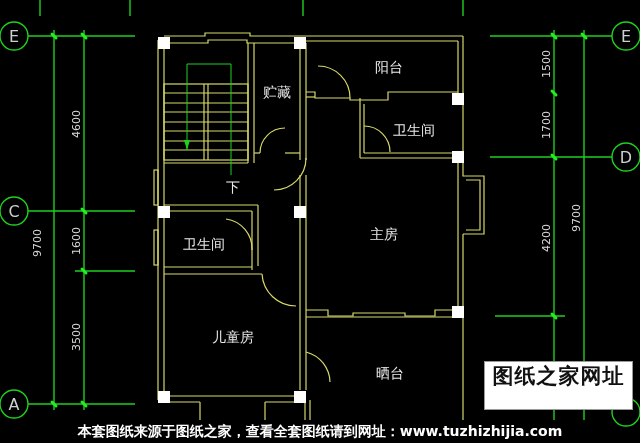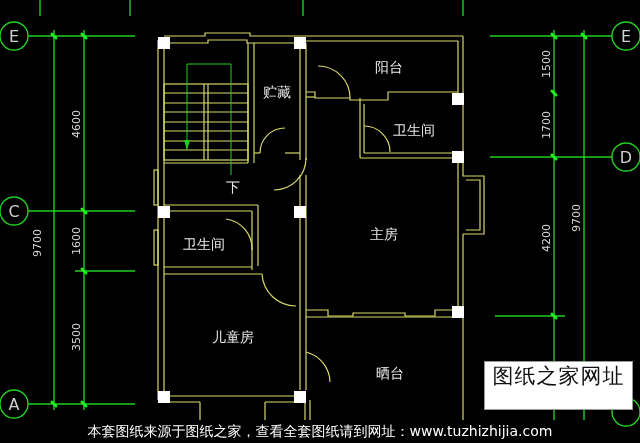--- a/index.html
+++ b/index.html
@@ -7,23 +7,23 @@
   #canvas { position:absolute; left:0; top:0; width:640px; height:443px; }
   svg text { font-family:"DejaVu Sans", sans-serif; }
   .dim { fill:#d9d9d9; font-size:11px; }
   .room { fill:#e8e8e8; font-size:14px; }
   .axis-label { fill:#cfcfcf; font-size:16px; }
   .grid { stroke:#1fd11f; stroke-width:1.4; fill:none; }
   .wall { stroke:#d8d86a; stroke-width:1.2; fill:none; }
   .col { fill:#ffffff; }
   .tick { stroke:#22ee22; stroke-width:3; stroke-linecap:round; }
   #watermark-box { position:absolute; left:484px; top:361px; width:147px; height:47px; background:#fff; border:1px solid #999; text-align:center; }
-  #wm-cn { display:block; font-size:21px; font-weight:normal; color:#111; line-height:25px; margin-top:2px; letter-spacing:1px; }
+  #wm-cn { display:block; font-size:21px; font-weight:bold; color:#111; line-height:25px; margin-top:2px; letter-spacing:1px; }
   #wm-en { display:block; font-size:16px; font-weight:bold; color:#1a2a8a; line-height:18px; }
-  #footer { position:absolute; left:0; top:420px; width:640px; height:23px; color:#fff; font-size:14px; text-align:center; line-height:22px; text-shadow:0 0 2px #000; }
+  #footer { position:absolute; left:0; top:420px; width:640px; height:23px; color:#fff; font-size:14px; text-align:center; line-height:22px; text-shadow:0 0 2px #000;font-weight:bold; }
 </style>
 </head>
 <body>
 
 <svg id="canvas" viewBox="0 0 640 443" xmlns="http://www.w3.org/2000/svg">
 
   <g>
 
     <line class="grid" x1="28" y1="36" x2="135" y2="36"></line>
     <line class="grid" x1="490" y1="36" x2="612" y2="36"></line>

